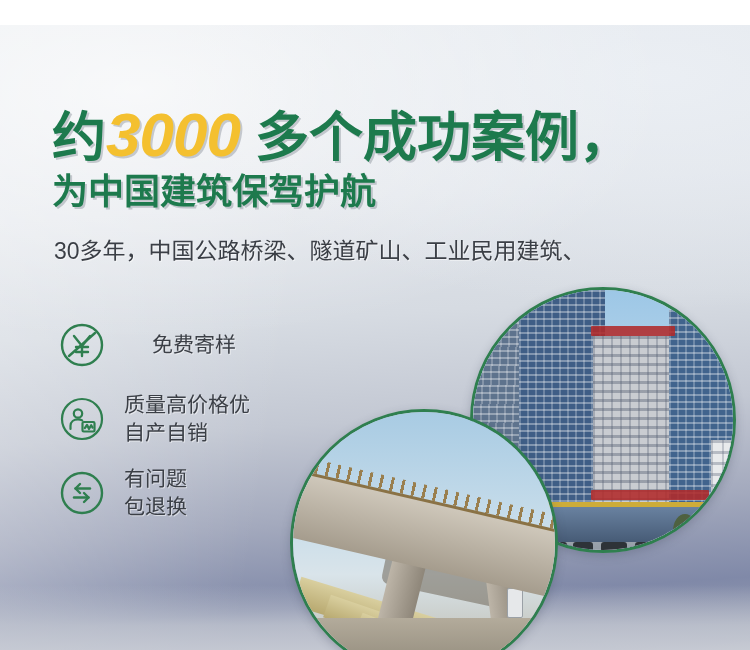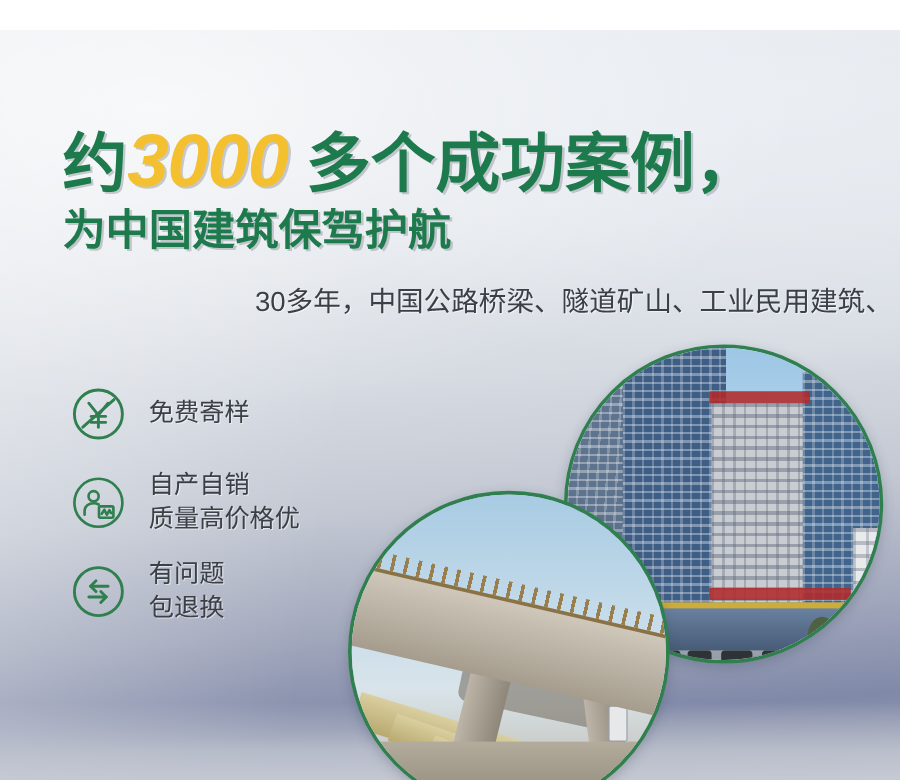--- a/index.html
+++ b/index.html
@@ -53,26 +53,26 @@
     text-shadow:2px 2px 0 rgba(120,128,140,.38);
   }
 
   
   .subtitle {
     position:absolute; left:54px; top:208px; width:690px;
     color:#3b3f46; font-size:23px; line-height:1.62;
     text-shadow:1px 1px 0 rgba(255,255,255,.55);
     white-space:nowrap;
   }
-  .sub-line { display:block;text-align:right; }
+  .sub-line { display:block; }
 
   
   .features { position:absolute; left:58px; top:296px; width:300px; }
   .feature { display:flex; align-items:center; margin-bottom:18px; }
-  .feature:nth-child(1) { margin-bottom:22px; }
+  .feature:nth-child(1) { margin-bottom:22px;gap:28px; }
   .feature-icon { width:48px; height:48px; flex:0 0 48px; }
   .feature-icon svg { display:block; width:48px; height:48px; }
   .feature-text {
     margin-left:18px; color:#3b3f46; font-size:21px; line-height:1.34;
     text-shadow:1px 1px 0 rgba(255,255,255,.5);
   }
   .feature-text span { display:block; white-space:nowrap; }
 
   
   .photo {
@@ -232,22 +232,22 @@
       <span class="feature-icon">
         <svg viewBox="0 0 48 48" fill="none" stroke="#2F7F4F" stroke-width="2.2" stroke-linecap="round" stroke-linejoin="round">
           <circle cx="24" cy="24" r="20"></circle>
           <circle cx="20" cy="18.5" r="4.2"></circle>
           <path d="M12.5 34 v-3.2 c0-4 3.4-6.4 7.5-6.4 1.6 0 3 .35 4.2 1"></path>
           <rect x="24.5" y="27" width="12" height="9.5" rx="1.2"></rect>
           <path d="M26.8 33.2 L29 29.8 L31 34 L33.2 30.2 L34.6 32.6"></path>
         </svg>
       </span>
       <span class="feature-text">
+        <span>质量高价格优</span>
         <span>自产自销</span>
-        <span>质量高价格优</span>
       </span>
     </div>
 
     <div class="feature">
       <span class="feature-icon">
         <svg viewBox="0 0 48 48" fill="none" stroke="#2F7F4F" stroke-width="2.4" stroke-linecap="round" stroke-linejoin="round">
           <circle cx="24" cy="24" r="20"></circle>
           <path d="M32 19.5 H17.5"></path>
           <path d="M22 15 L17.5 19.5 L22 24"></path>
           <path d="M16 28.5 H30.5"></path>

